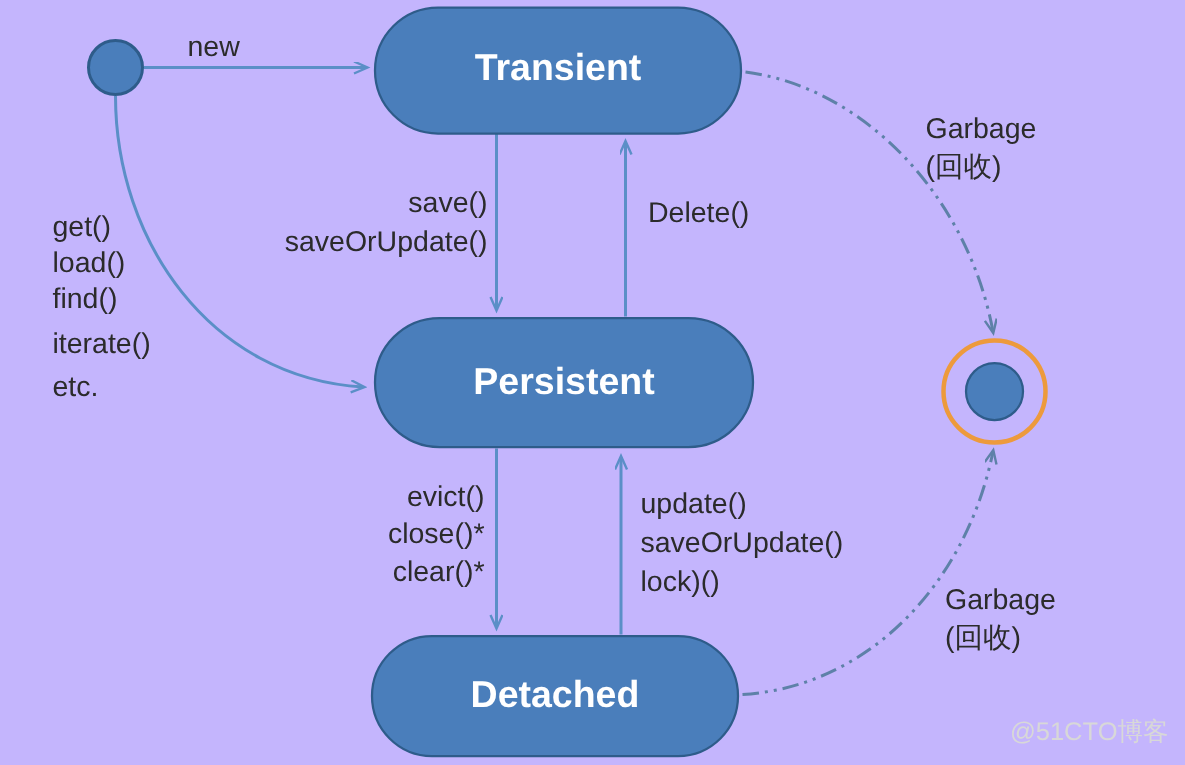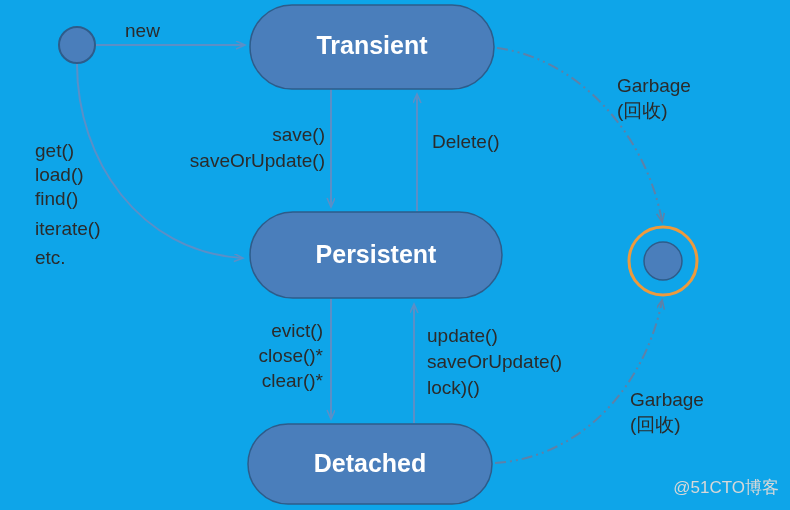--- a/index.html
+++ b/index.html
@@ -8,21 +8,21 @@
     padding: 0;
     background: #ffffff;
   }
   body {
     font-family: "Liberation Sans", "DejaVu Sans", sans-serif;
   }
   #canvas {
     position: relative;
     width: 790px;
     height: 510px;
-    background: #0ea5e9;
+    background: #c4b5fd;
     overflow: hidden;
   }
   svg.diagram-layer {
     position: absolute;
     left: 0;
     top: 0;
     width: 790px;
     height: 510px;
   }
   .state-label {

